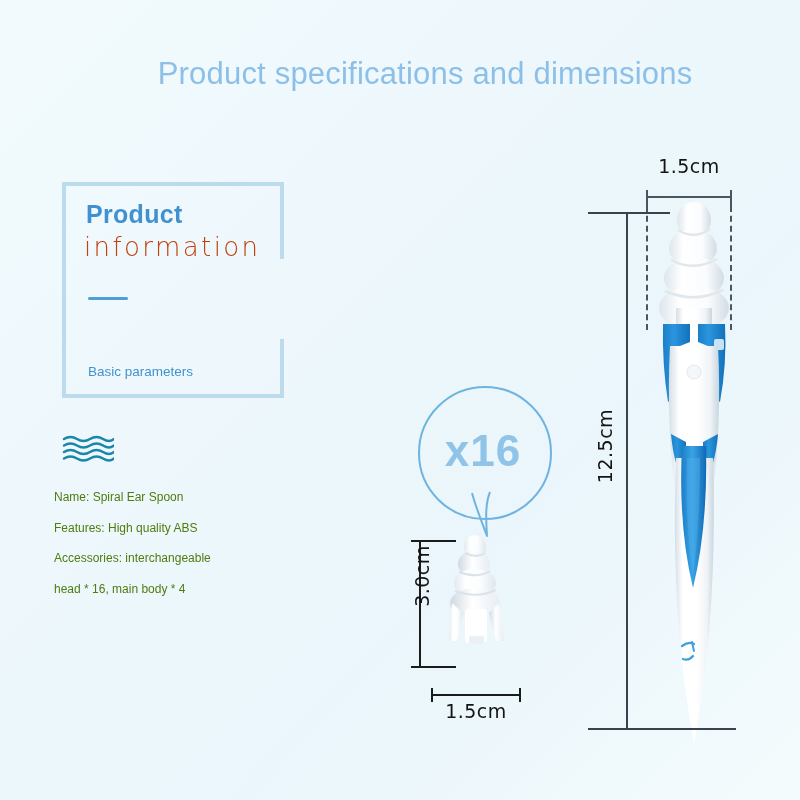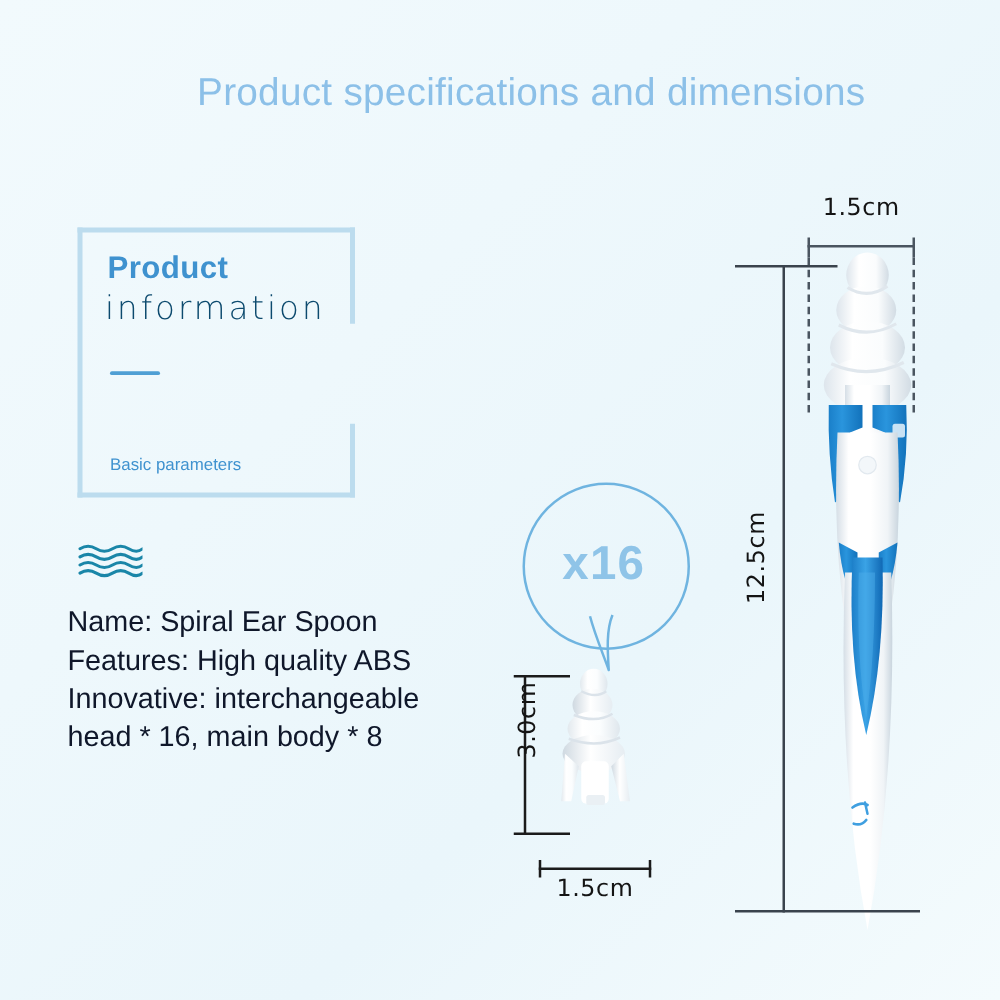--- a/index.html
+++ b/index.html
@@ -27,51 +27,51 @@
   .fr-bottom{left:0;top:212px;width:222px;height:4px;}
   .fr-right-a{left:218px;top:0;width:4px;height:77px;}
   .fr-right-b{left:218px;top:157px;width:4px;height:59px;}
 
   .info-product{
     position:absolute;left:24px;top:18px;
     font-size:25px;font-weight:bold;color:#3f92cf;letter-spacing:.3px;
   }
   .info-information{
     position:absolute;left:22px;top:50px;
-    font-size:26px;font-weight:300;color:#0c4a6e;letter-spacing:2.4px;
+    font-size:26px;font-weight:300;color:#c2410c;letter-spacing:2.4px;
     font-family:"DejaVu Sans",sans-serif;
   }
   .info-dash{
     position:absolute;left:26px;top:115px;width:40px;height:3px;
     background:#4f9fd4;border-radius:2px;
   }
   .info-basic{
     position:absolute;left:26px;top:182px;
     font-size:13.5px;color:#3f92cf;font-weight:400;text-align:right;
   }
 
   
   .wave-icon{position:absolute;left:62px;top:434px;width:52px;height:30px;}
 
   
   .spec-list{
     position:absolute;left:54px;top:482px;width:340px;
-    font-size:23px;line-height:30.5px;color:#0f172a;font-weight:400;
+    font-size:12px;line-height:30.5px;color:#4d7c0f;font-weight:400;
   }
   .spec-list div{white-space:nowrap;}
 
   
   .bubble{
     position:absolute;left:418px;top:386px;width:130px;height:130px;
     border:2px solid #6fb4e0;border-radius:50%;background:transparent;
   }
   .bubble-text{
     position:absolute;left:418px;top:386px;width:130px;height:130px;
     display:flex;align-items:center;justify-content:center;
-    font-size:38px;font-weight:bold;color:#8fc4e8;letter-spacing:1px;
+    font-size:44px;font-weight:bold;color:#8fc4e8;letter-spacing:1px;
   }
   .bubble-tail{position:absolute;left:470px;top:490px;width:60px;height:60px;}
 
   
   .small-head{position:absolute;left:425px;top:533px;width:105px;height:140px;}
 
   
   .sh-vline{position:absolute;left:419px;top:540px;width:2px;height:128px;background:#1b1b1b;}
   .sh-tick-top{position:absolute;left:411px;top:540px;width:45px;height:2px;background:#1b1b1b;}
   .sh-tick-bot{position:absolute;left:411px;top:666px;width:45px;height:2px;background:#1b1b1b;}
@@ -144,22 +144,22 @@
         <path d="M2 11.5 q6.5 -4 13 0 t13 0 t13 0 t11 0"></path>
         <path d="M2 18 q6.5 -4 13 0 t13 0 t13 0 t11 0"></path>
         <path d="M2 24.5 q6.5 -4 13 0 t13 0 t13 0 t11 0"></path>
       </g>
     </svg>
   </div>
 
   <div class="spec-list">
     <div>Name: Spiral Ear Spoon</div>
     <div>Features: High quality ABS</div>
-    <div>Innovative: interchangeable</div>
-    <div>head * 16, main body * 8</div>
+    <div>Accessories: interchangeable</div>
+    <div>head * 16, main body * 4</div>
   </div>
 
   <div class="bubble"></div>
   <div class="bubble-text">x16</div>
   <div class="bubble-tail">
     <svg width="60" height="60" viewBox="0 0 60 60">
       <path d="M2 3 C6 18 12 32 17 46 C16 30 15 14 20 2" fill="none" stroke="#6fb4e0" stroke-width="2" stroke-linejoin="round"></path>
     </svg>
   </div>
 

